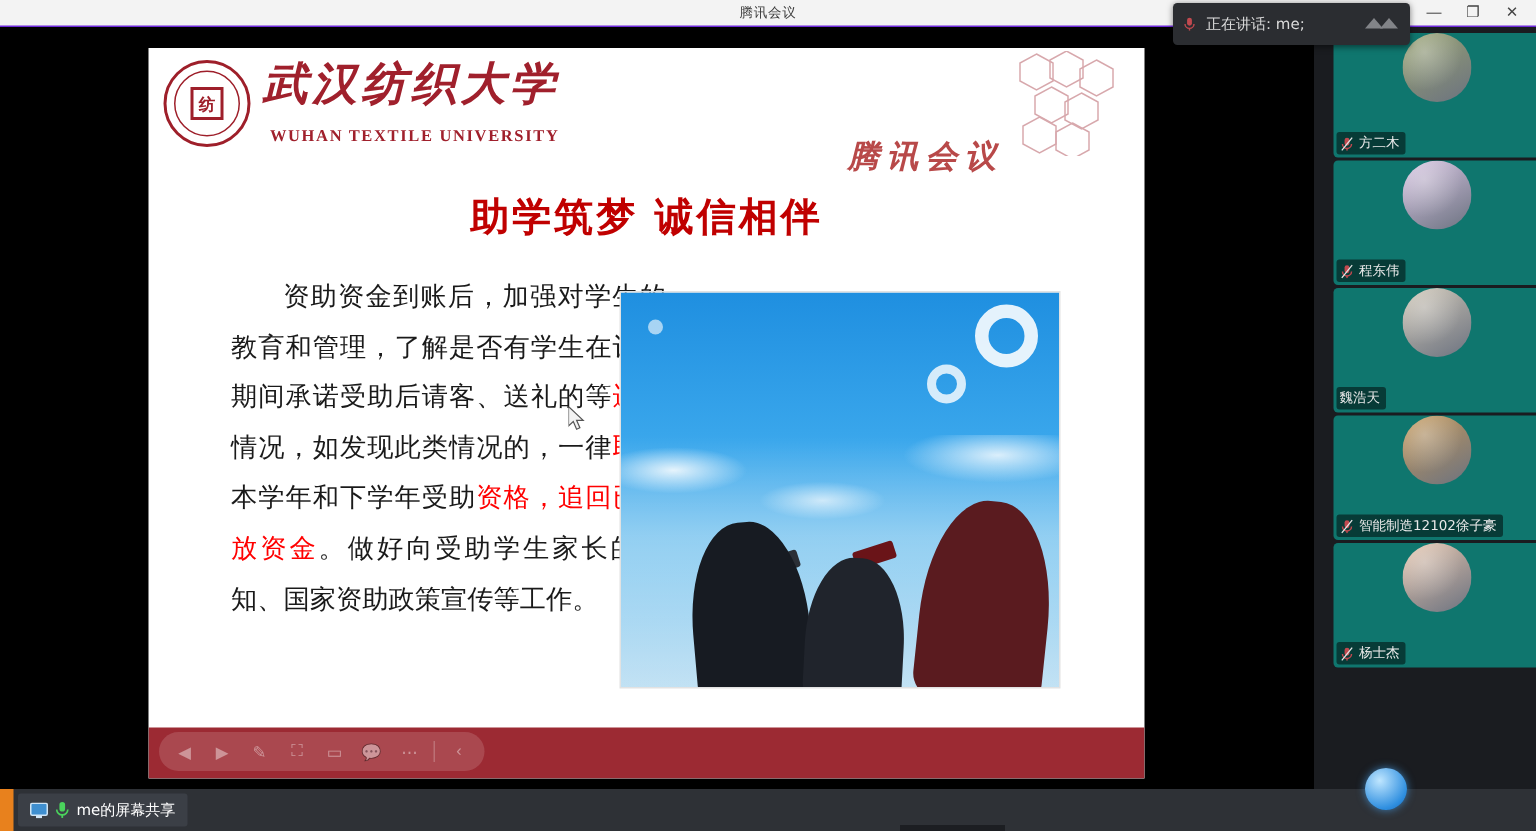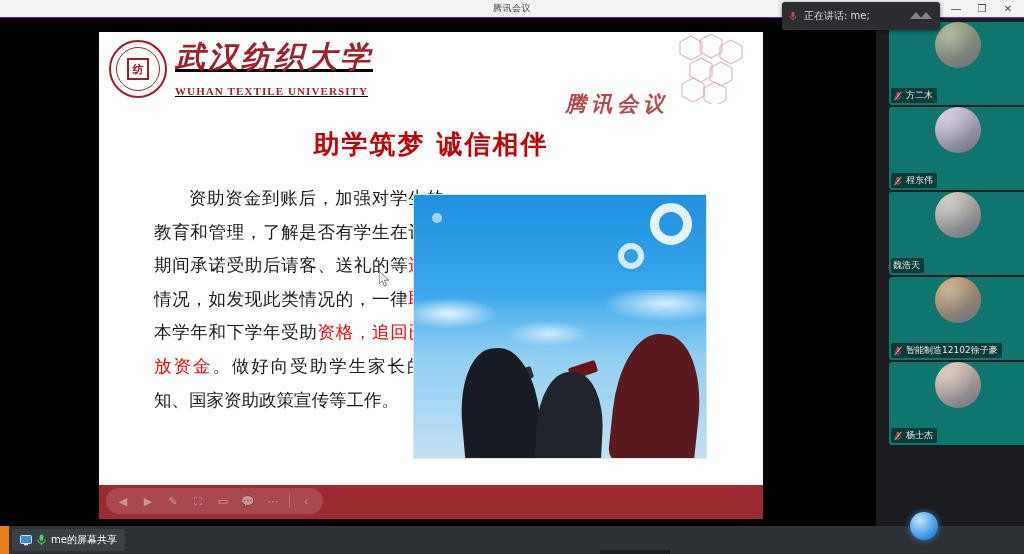--- a/index.html
+++ b/index.html
@@ -65,32 +65,32 @@
     border: 1px solid #9e1f2a; border-radius: 50%;
   }
   .crest-core {
     width: 22px; height: 22px;
     border: 2px solid #9e1f2a;
     color: #9e1f2a; font-size: 11px; font-weight: bold;
     display: flex; align-items: center; justify-content: center;
     font-family: "DejaVu Sans", sans-serif;
   }
 
-  .uni-block { display: flex; flex-direction: column; text-decoration: underline; }
+  .uni-block { display: flex; flex-direction: column; }
   .uni-cn {
     font-size: 30px; font-weight: bold; color: #a0202c;
     font-family: "DejaVu Sans", sans-serif;
     letter-spacing: 3px;
     font-style: italic;
     line-height: 1.05;
   }
   .uni-en {
     font-size: 11px; font-weight: bold; color: #a0202c;
     font-family: "Liberation Serif", serif;
-    letter-spacing: 1.1px; margin-top: 13px;
+    letter-spacing: 1.1px; margin-top: 13px; text-align: right;
   }
 
   .motto {
     position: absolute; left: 466px; top: 58px;
     font-size: 21px; color: #b33a3a; font-weight: bold;
     font-family: "DejaVu Sans", sans-serif;
     font-style: italic; letter-spacing: 5px;
     opacity: .92;
   }
   .hex-deco {

